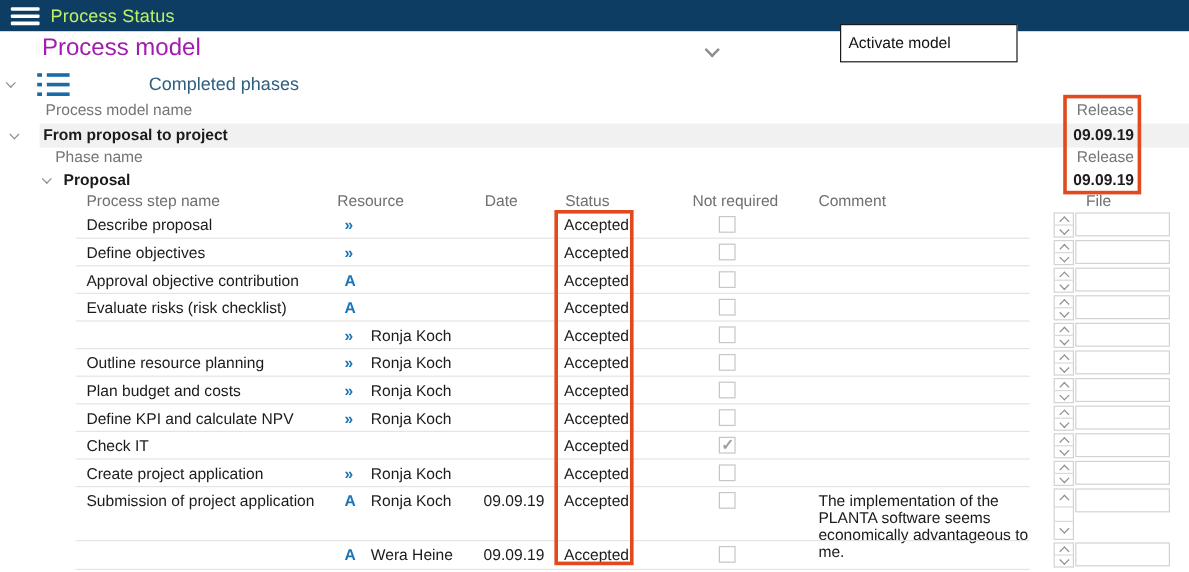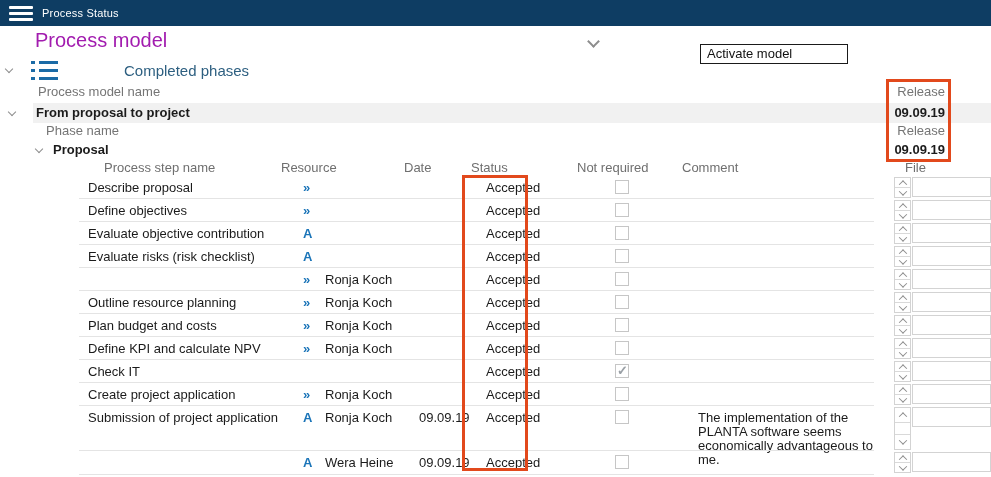--- a/index.html
+++ b/index.html
@@ -3,28 +3,28 @@
 <meta charset="utf-8">
 <style>
   html,body{margin:0;padding:0;background:#fff;}
   body{width:991px;height:477px;overflow:hidden;font-family:"Liberation Sans",sans-serif;-webkit-font-smoothing:antialiased;}
   .stage{position:relative;width:991px;height:477px;background:#fff;}
 
   
   .topbar{position:absolute;left:0;top:0;width:100%;height:26px;background:#0e3d63;display:flex;align-items:center;}
   .burger{width:24px;height:15px;margin-left:9px;display:flex;flex-direction:column;justify-content:space-between;cursor:pointer;}
   .burger span{display:block;height:3px;background:#fff;border-radius:1px;}
-  .topbar-title{color:#ffffff;font-size:11px;margin-left:9px;letter-spacing:.2px;}
+  .topbar-title{color:#bef264;font-size:15px;margin-left:9px;letter-spacing:.2px;}
 
   
   .page-title{position:absolute;left:35px;top:29px;font-size:20px;color:#a21caf;}
   .chev{display:inline-block;width:7px;height:7px;border-right:2px solid #8d8d8d;border-bottom:2px solid #8d8d8d;transform:rotate(45deg);}
   .chev.small{width:5px;height:5px;border-width:1.5px;}
   .title-chev{position:absolute;left:589px;top:37px;}
-  .activate-btn{position:absolute;left:700px;top:44px;width:148px;height:20px;background:#fff;border:1px solid #1a1a1a;font-family:"Liberation Sans",sans-serif;font-size:13px;color:#111;text-align:left;padding:0 0 0 6px;line-height:18px;cursor:pointer;box-sizing:border-box;}
+  .activate-btn{position:absolute;left:700px;top:20px;width:148px;height:32px;background:#fff;border:1px solid #1a1a1a;font-family:"Liberation Sans",sans-serif;font-size:13px;color:#111;text-align:left;padding:0 0 0 6px;line-height:18px;cursor:pointer;box-sizing:border-box;}
 
   
   .sect-chev{position:absolute;left:6px;top:66px;}
   .list-icon{position:absolute;left:31px;top:61px;width:27px;height:19px;display:flex;flex-direction:column;justify-content:space-between;}
   .list-icon .li-row{display:flex;align-items:center;height:3px;}
   .list-icon .li-row i{display:block;width:4px;height:3px;background:#1b6ba6;margin-right:4px;}
   .list-icon .li-row b{display:block;flex:1;height:3px;background:#1b6ba6;}
   .sect-title{position:absolute;left:76px;top:62px;font-size:15px;color:#2d5f80;font-weight:500;margin-left:48px;}
 
   
@@ -38,25 +38,25 @@
   .phase-name{position:absolute;left:53px;top:142px;font-size:13px;}
 
   
   .redbox{position:absolute;border:3px solid #e2491c;box-sizing:border-box;pointer-events:none;}
   .redbox.release{left:886px;top:79px;width:65px;height:83px;}
   .redbox.status{left:462px;top:175px;width:66px;height:296px;}
 
   
   .thead{position:absolute;left:0;top:160px;height:16px;font-size:13px;color:#6f6f6f;}
   .thead span{position:absolute;white-space:nowrap;line-height:16px;}
-  .h-name{left:72px;margin-left:32px;} .h-res{left:281px;} .h-date{left:404px;} .h-status{left:471px;}
+  .h-name{left:72px;} .h-res{left:281px;} .h-date{left:404px;} .h-status{left:471px;}
   .h-notreq{left:577px;} .h-comment{left:682px;} .h-file{left:905px;}
 
   
-  .tbody{position:absolute;left:16px;top:176px;width:874px;}
+  .tbody{position:absolute;left:0;top:176px;width:874px;}
   .trow{position:relative;height:23px;}
   .trow.tall{height:45px;}
   .trow.last{height:24px;}
   .trow::after{content:"";position:absolute;left:63px;right:16px;bottom:0;height:1px;background:#e4e4e4;}
   .c{position:absolute;height:23px;line-height:23px;font-size:13px;color:#1b1b1b;white-space:nowrap;}
   .c.name{left:72px;}
   .c.sym{left:287px;width:16px;color:#1a74b8;font-weight:bold;}
   .c.res{left:309px;}
   .c.date{left:403px;}
   .c.status{left:470px;}
@@ -166,21 +166,21 @@
       <span class="cell up">
             <span class="sv up"></span>
           </span>
       <span class="cell down">
             <span class="sv down"></span>
           </span>
     </div>
     <input class="fileinput" type="text" style="">
   </div>
       <div class="trow">
-    <div class="c name">Evaluate objective contribution</div>
+    <div class="c name">Approval objective contribution</div>
     <div class="c sym">A</div>
     <div class="c res"></div>
     <div class="c date"></div>
     <div class="c status">Accepted</div>
     <div class="checkbox"></div>
     <div class="c comment"></div>
     <div class="stepper">
       <span class="cell up">
             <span class="sv up"></span>
           </span>

